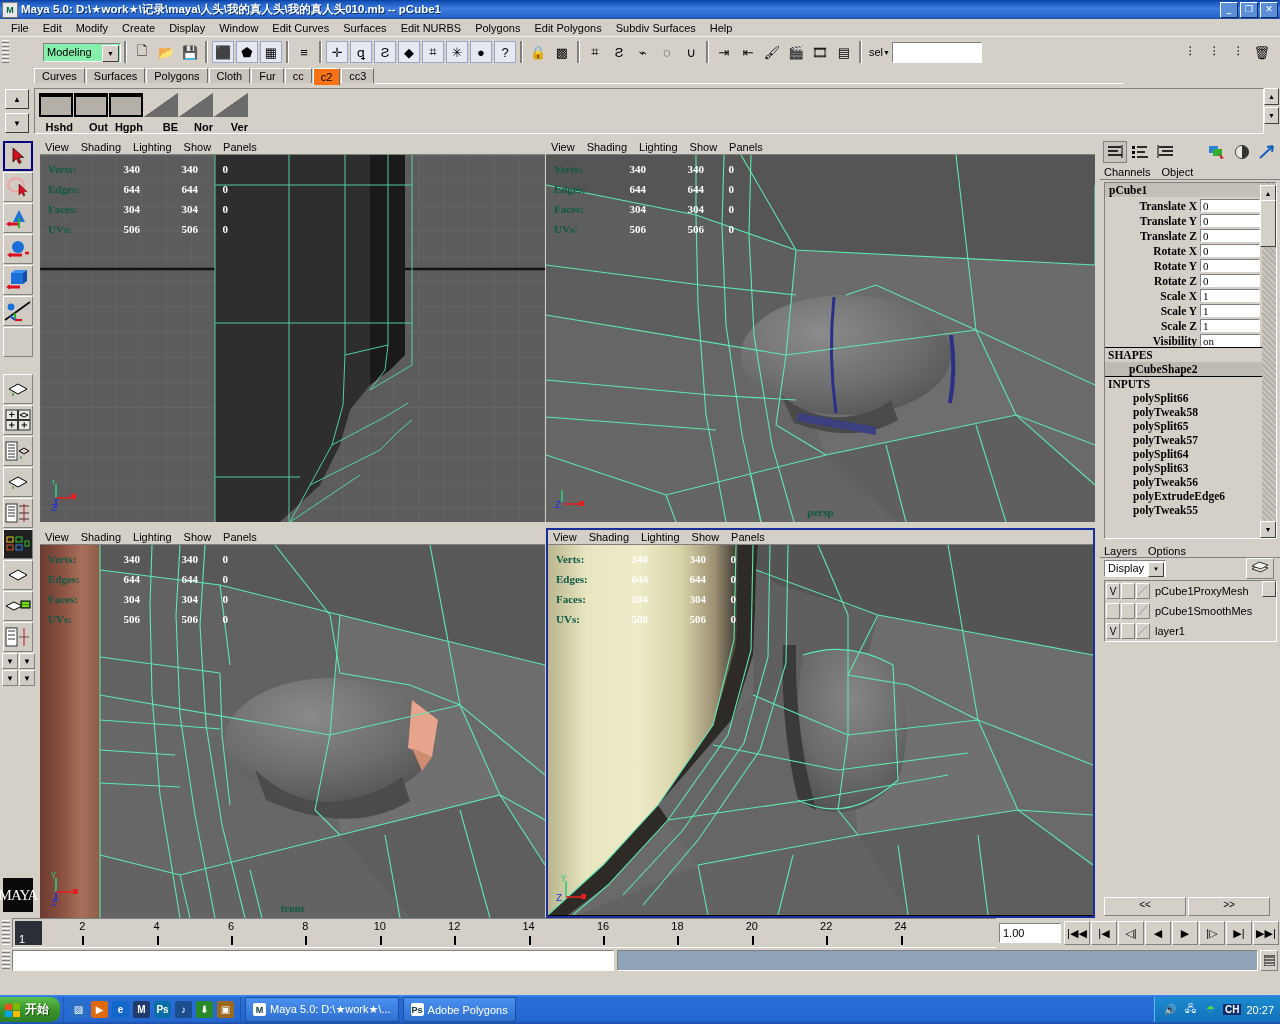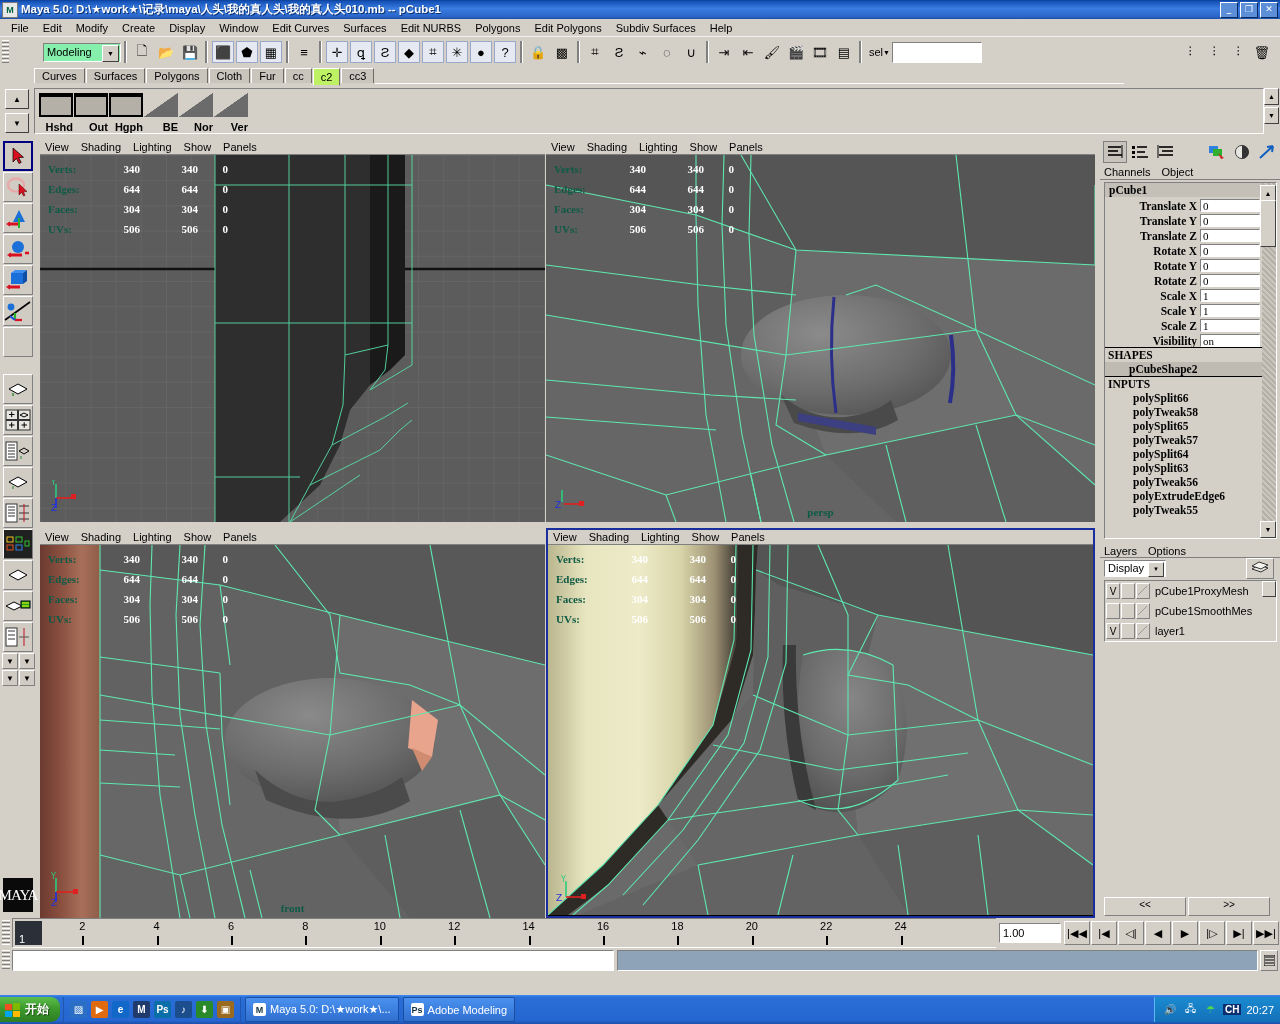--- a/index.html
+++ b/index.html
@@ -45,21 +45,21 @@
   .selfield{width:88px;height:19px;background:#fff;border:1px solid #808080;
     border-right-color:#fff;border-bottom-color:#fff;margin-left:2px;}
   .sellbl{font-size:11px;margin-left:4px;}
 
   
   .shelftabs{position:absolute;left:34px;top:68px;width:1090px;height:18px;
     background:#d4d0c8;display:flex;align-items:flex-start;}
   .shtab{height:15px;line-height:15px;padding:0 7px;font-size:11px;background:#c9c5bd;
     border:1px solid #fff;border-bottom:none;border-right-color:#6d6a64;margin-right:1px;
     box-sizing:border-box;color:#000;}
-  .shtab.active{height:18px;line-height:17px;background:#bef264;border-bottom:1px solid #d4d0c8;
+  .shtab.active{height:18px;line-height:17px;background:#f97316;border-bottom:1px solid #d4d0c8;
     box-shadow:none;}
   .shelftabs .filler{flex:1;height:15px;border-bottom:1px solid #fff;}
 
   
   .shelfrow{position:absolute;left:0;top:86px;width:1280px;height:50px;background:#d4d0c8;
     display:flex;align-items:center;}
   .shelf-scroll{width:26px;height:44px;margin-left:4px;display:flex;flex-direction:column;
     align-items:center;justify-content:space-between;}
   .ss-btn{width:22px;height:18px;background:#d4d0c8;border:1px solid #fff;
     border-right-color:#404040;border-bottom-color:#404040;display:flex;
@@ -1064,21 +1064,21 @@
         <div class="qico" style="background: rgb(42, 138, 42);">⬇</div>
         <div class="qico" style="background: rgb(154, 106, 32);">▣</div>
       </div>
     <div style="display:flex" id="tasks">
         <div class="taskbtn">
           <span style="background: rgb(255, 255, 255); color: rgb(17, 51, 68); width: 13px; height: 13px; font-size: 9px; display: flex; align-items: center; justify-content: center; border-radius: 2px; font-weight: bold;">M</span>
           <span>Maya 5.0: D:\★work★\...</span>
         </div>
         <div class="taskbtn">
           <span style="background: rgb(255, 255, 255); color: rgb(17, 51, 68); width: 13px; height: 13px; font-size: 9px; display: flex; align-items: center; justify-content: center; border-radius: 2px; font-weight: bold;">Ps</span>
-          <span>Adobe Modeling</span>
+          <span>Adobe Polygons</span>
         </div>
       </div>
     <div class="tray">
       <span class="ti">🔊</span>
       <span class="ti">🖧</span>
       <span class="ti" style="color:#4cd84c">☂</span>
       <span class="imebox">CH</span>
       <span>20:27</span>
     </div>
   </div>

